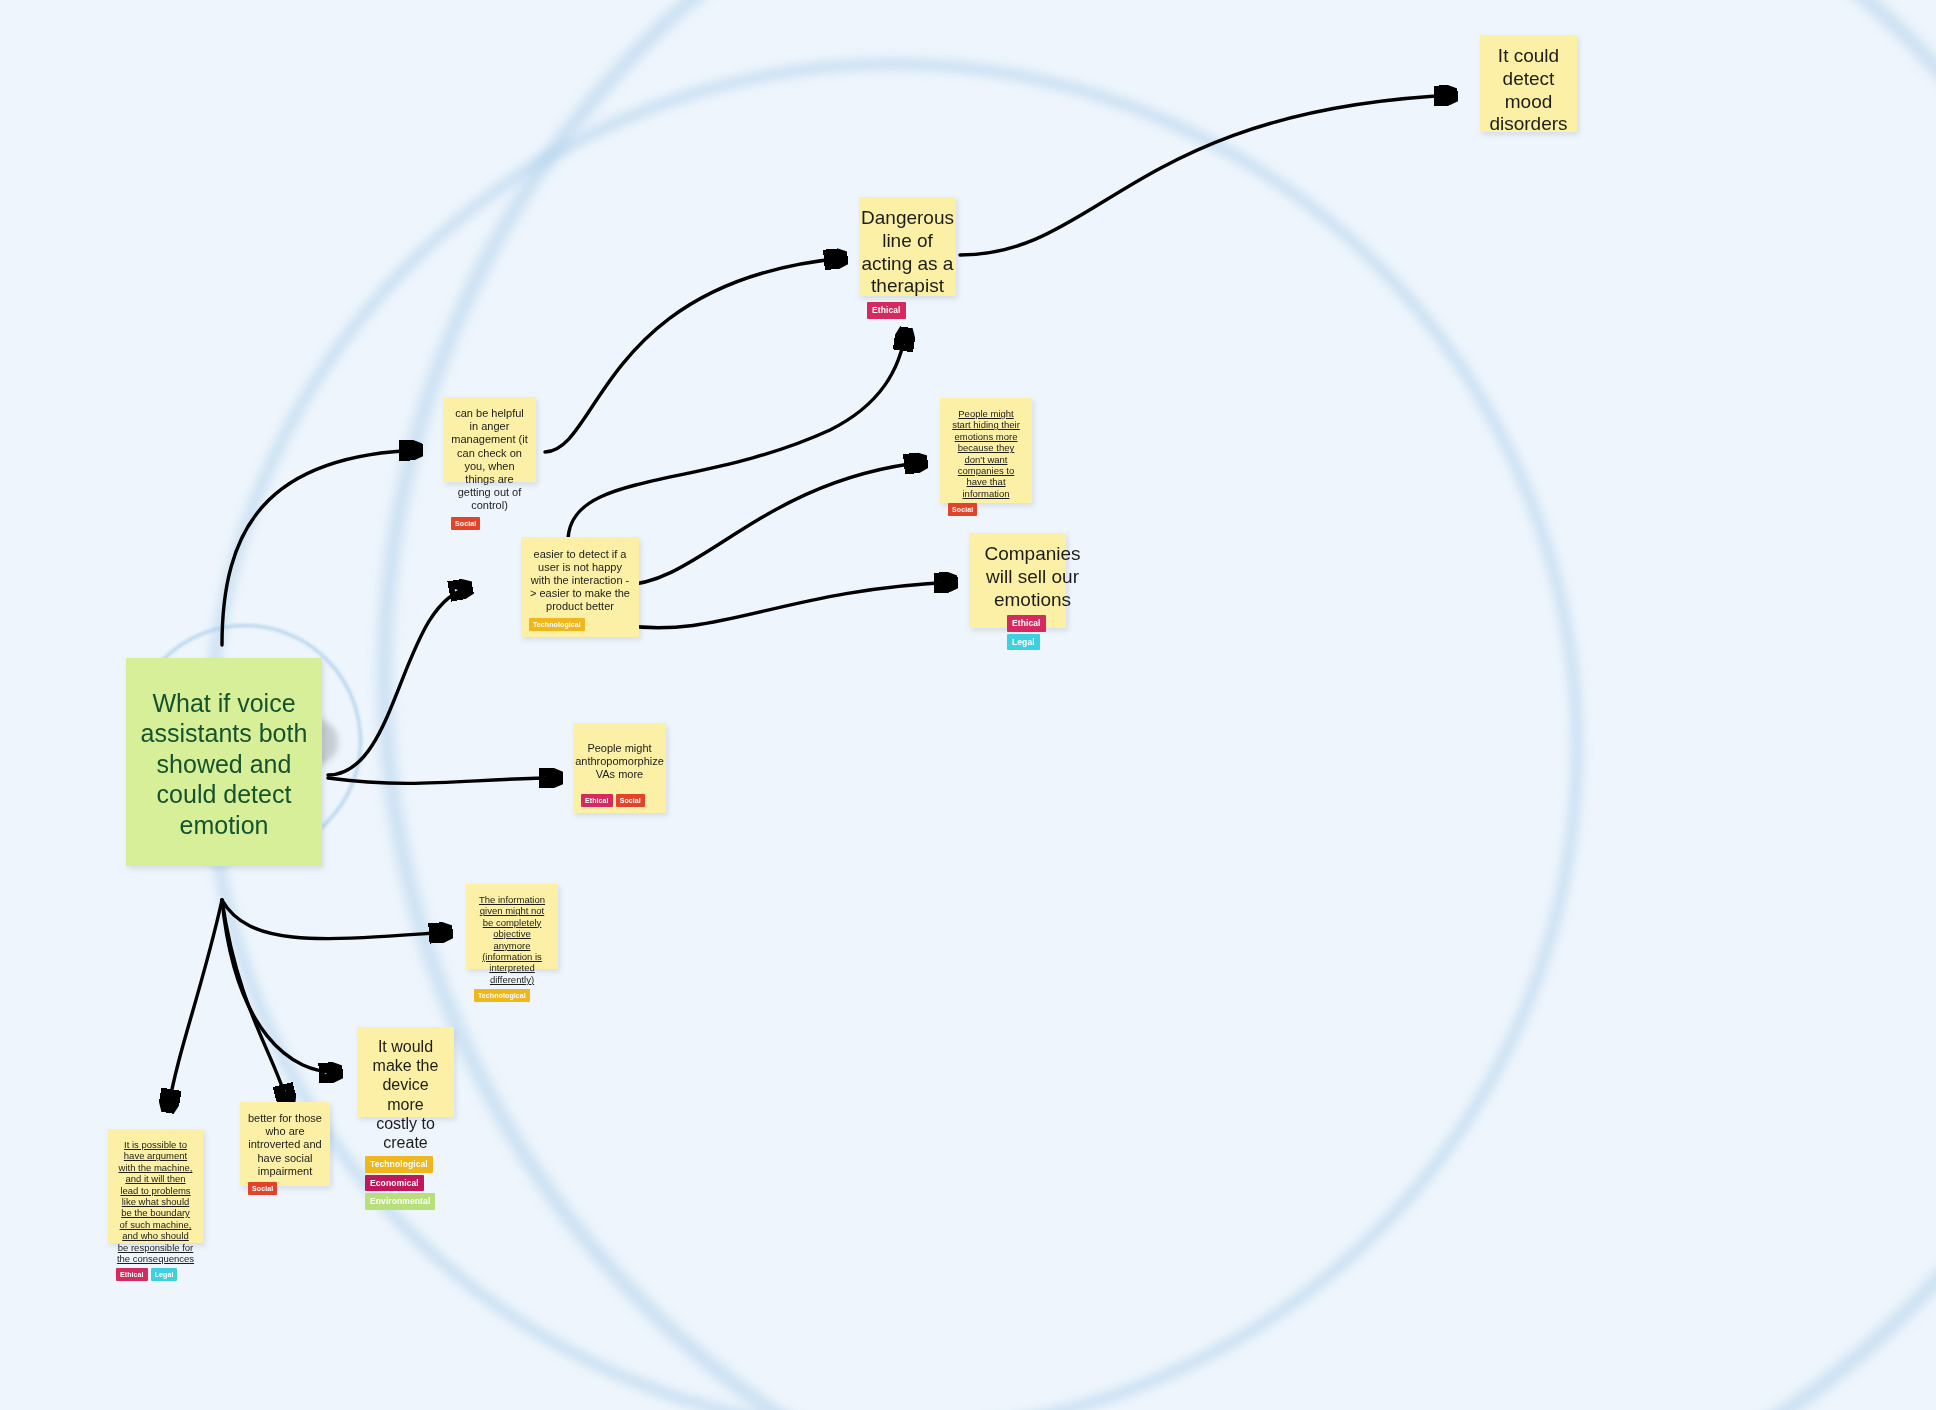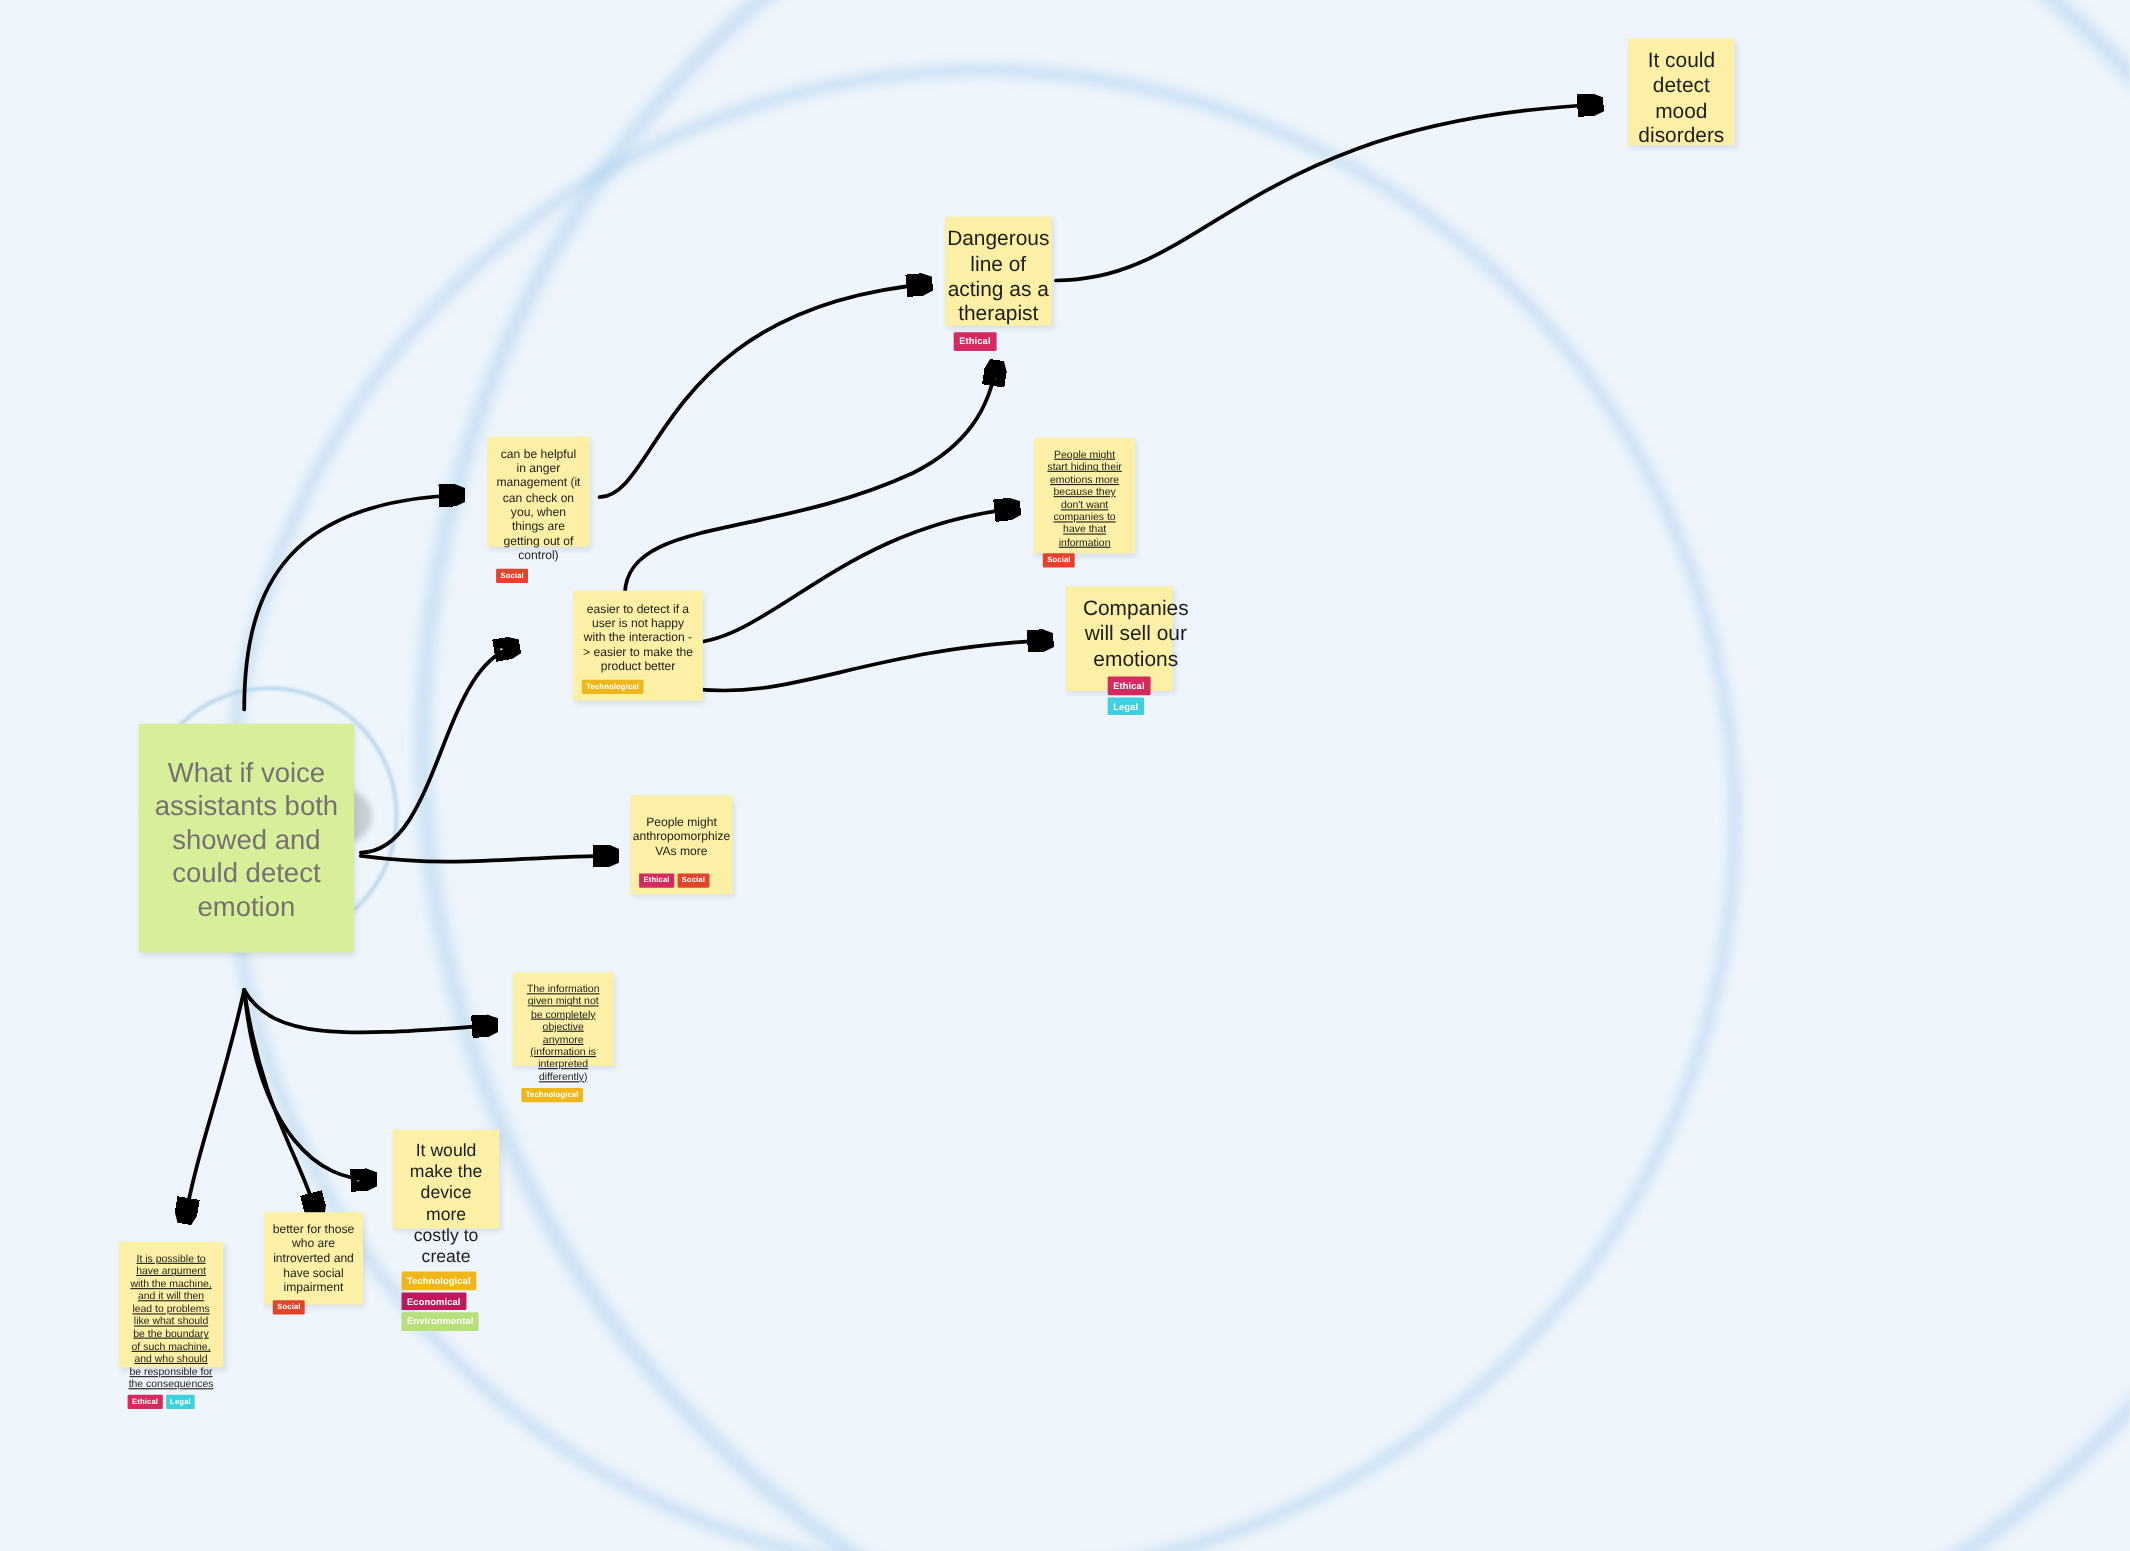--- a/index.html
+++ b/index.html
@@ -107,21 +107,21 @@
     display: flex;
     align-items: center;
     justify-content: center;
     white-space: pre-line;
     line-height: 1.20;
     word-wrap: break-word;
   }
   .note.central .note-text {
     font-size: 25px;
     line-height: 1.22;
-    color: #737373;
+    color: #14532d;
   }
   .note.size-lg .note-text { font-size: 19px; }
   .note.size-md .note-text { font-size: 16px; }
   .note.size-sm .note-text { font-size: 11px; }
   .note.size-xs .note-text { font-size: 9.5px; text-decoration: underline; }
 
   .tags {
     display: flex;
     flex-wrap: wrap;
     gap: 2px 3px;
@@ -185,21 +185,21 @@
       <path d="M 622,585 C 700,585 760,480 925,462"></path>
 
       <path d="M 622,625 C 720,640 780,590 955,582"></path>
     </g>
   </svg>
 
   <div class="note central" style="left:126px; top:658px; width:196px; height:208px;">
     <div class="note-text">What if voice assistants both showed and could detect emotion</div>
   </div>
 
-  <div class="note size-sm" style="left:443px; top:397px; width:93px; height:100px;">
+  <div class="note size-sm" style="left:443px; top:397px; width:93px; height:85px;">
     <div class="note-text">can be helpful in anger management (it can check on you, when things are getting out of control)</div>
     <div class="tags">
       <span class="tag" style="background: rgb(226, 68, 43);">Social</span>
     </div>
   </div>
 
   <div class="note size-sm" style="left:521px; top:537px; width:118px; height:100px;">
     <div class="note-text">easier to detect if a user is not happy with the interaction -&gt; easier to make the product better</div>
     <div class="tags">
       <span class="tag" style="background: rgb(239, 183, 28);">Technological</span>

